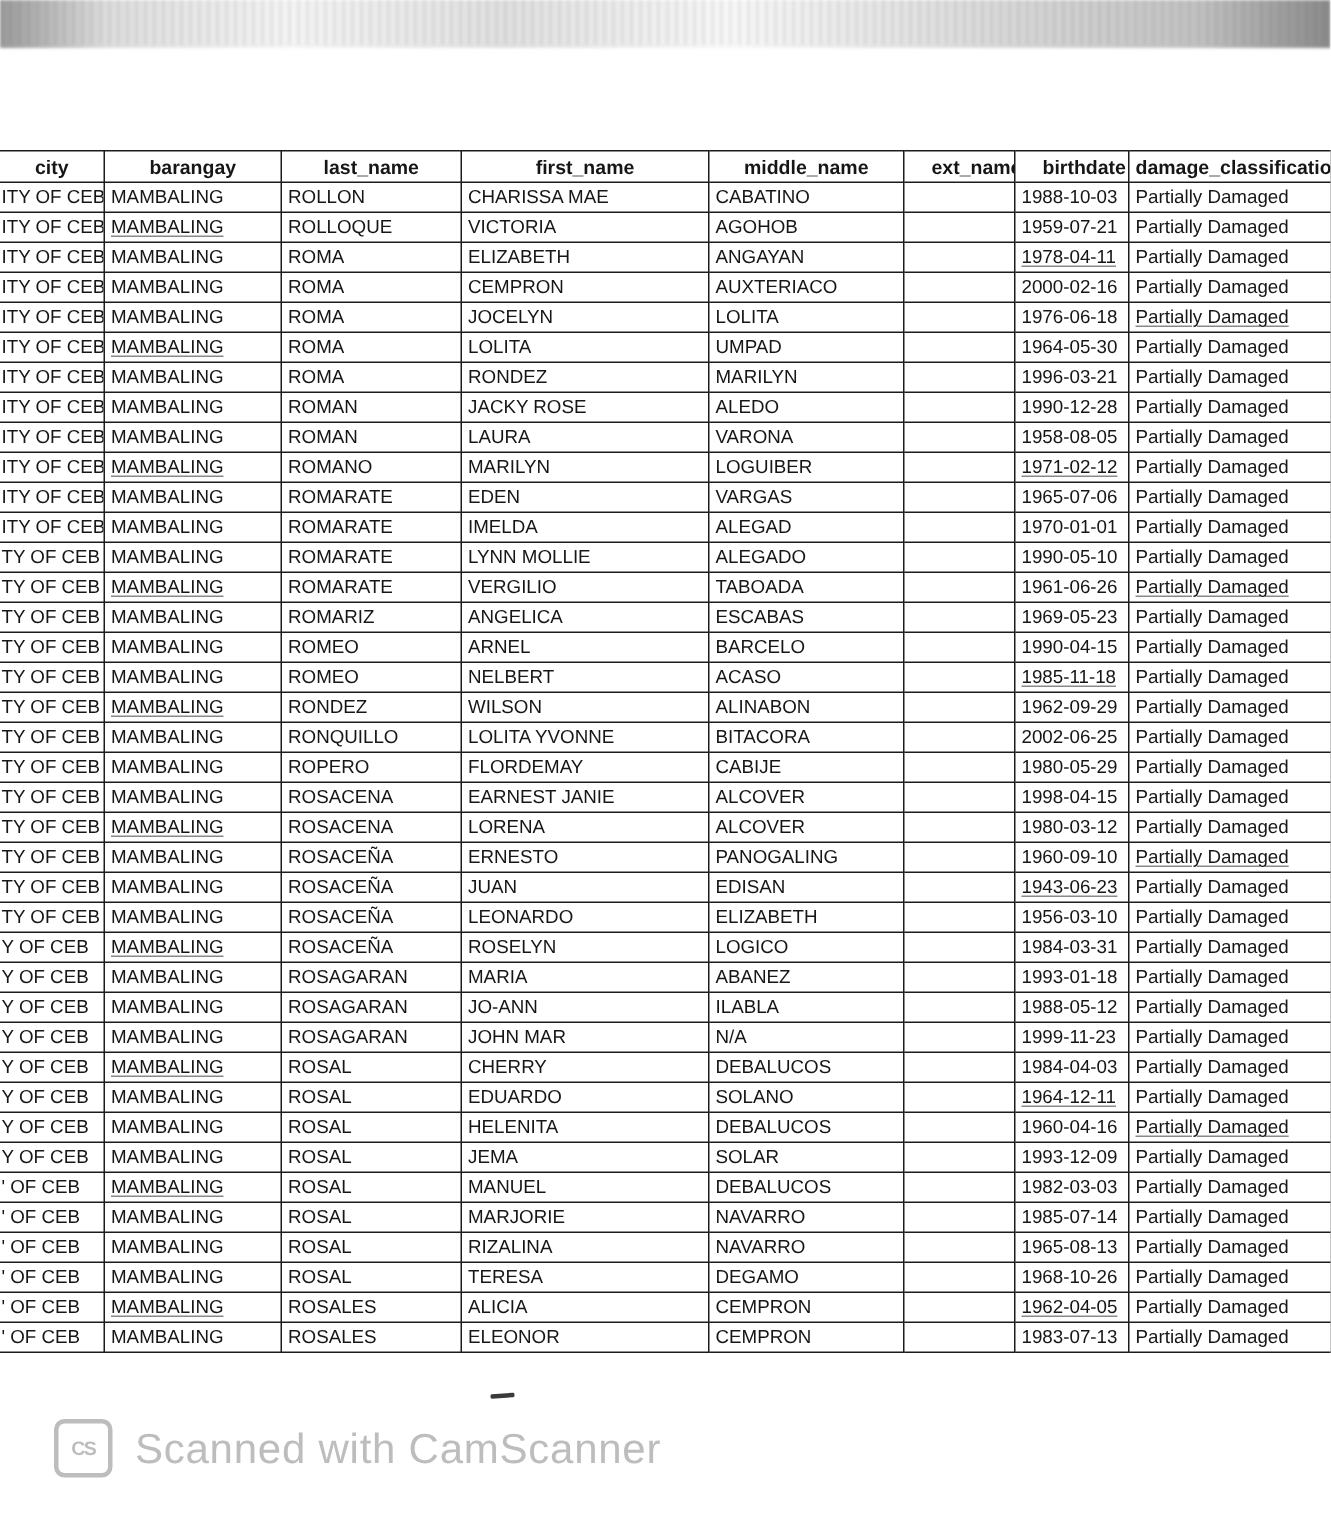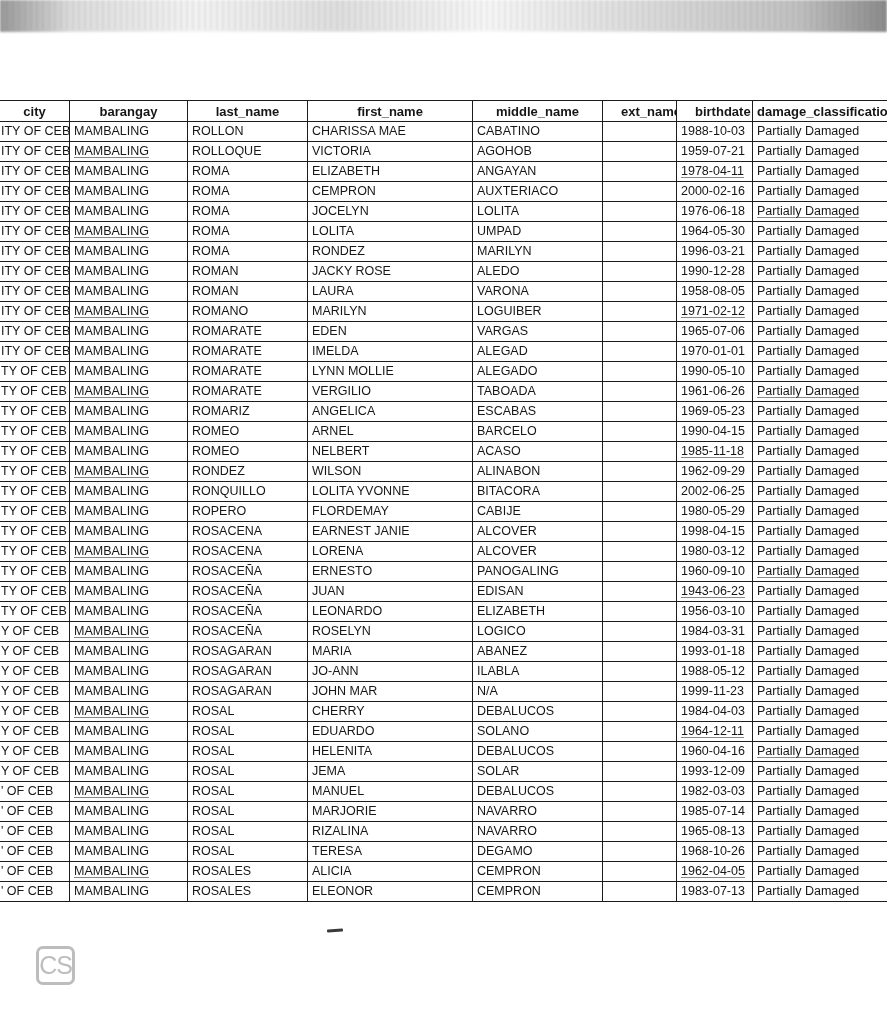--- a/index.html
+++ b/index.html
@@ -123,22 +123,22 @@
     color: #bdbdbd;
   }
   .cs-logo {
     width: 33px;
     height: 33px;
     border: 3.5px solid #bdbdbd;
     border-radius: 7px;
     display: flex;
     align-items: center;
     justify-content: center;
-    font-size: 25px;
-    font-weight: normal;
+    font-size: 13px;
+    font-weight: bold;
     letter-spacing: -1px;
   }
   .cs-text {
     font-size: 28px;
     font-weight: 400;
     letter-spacing: 0.5px;
   }
 </style>
 </head>
 <body>
@@ -563,13 +563,14 @@
           <td class="c7">Partially Damaged</td>
         </tr>
       </tbody>
   </table>
 </div>
 
 <div class="artifact-dash"></div>
 
 <div class="footer">
   <div class="cs-logo">CS</div>
+  <div class="cs-text">Scanned with CamScanner</div>
 </div>
 
 </body></html>

